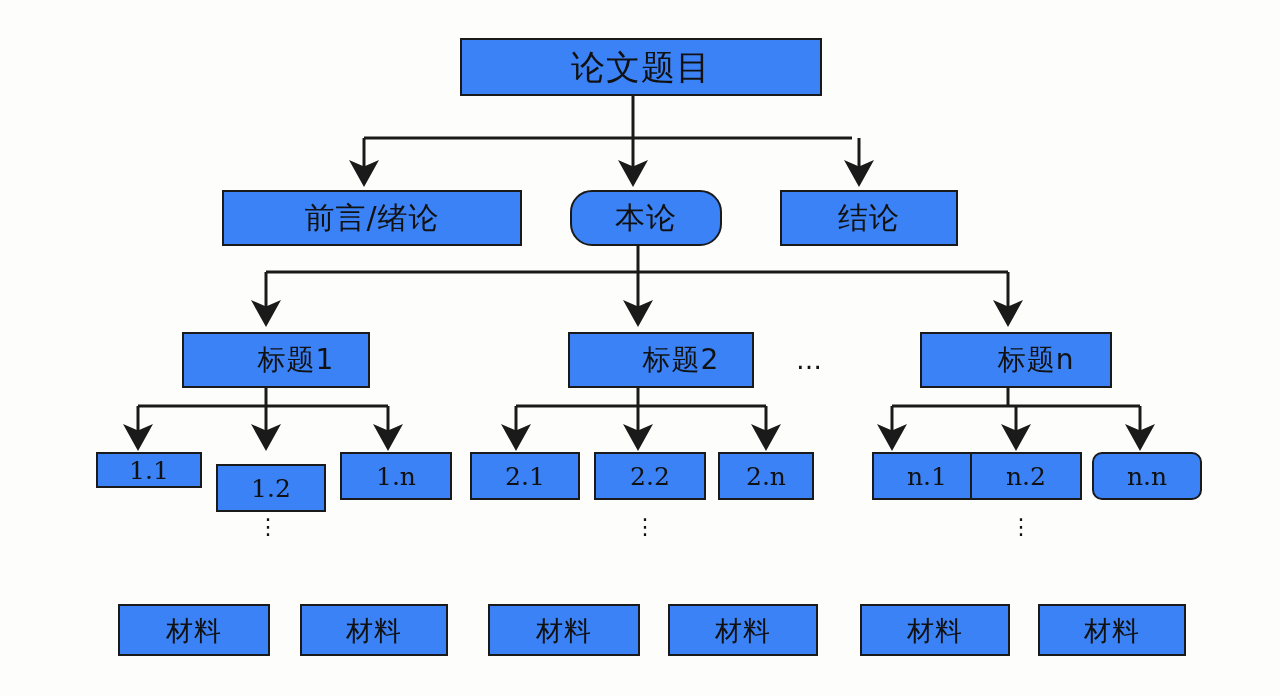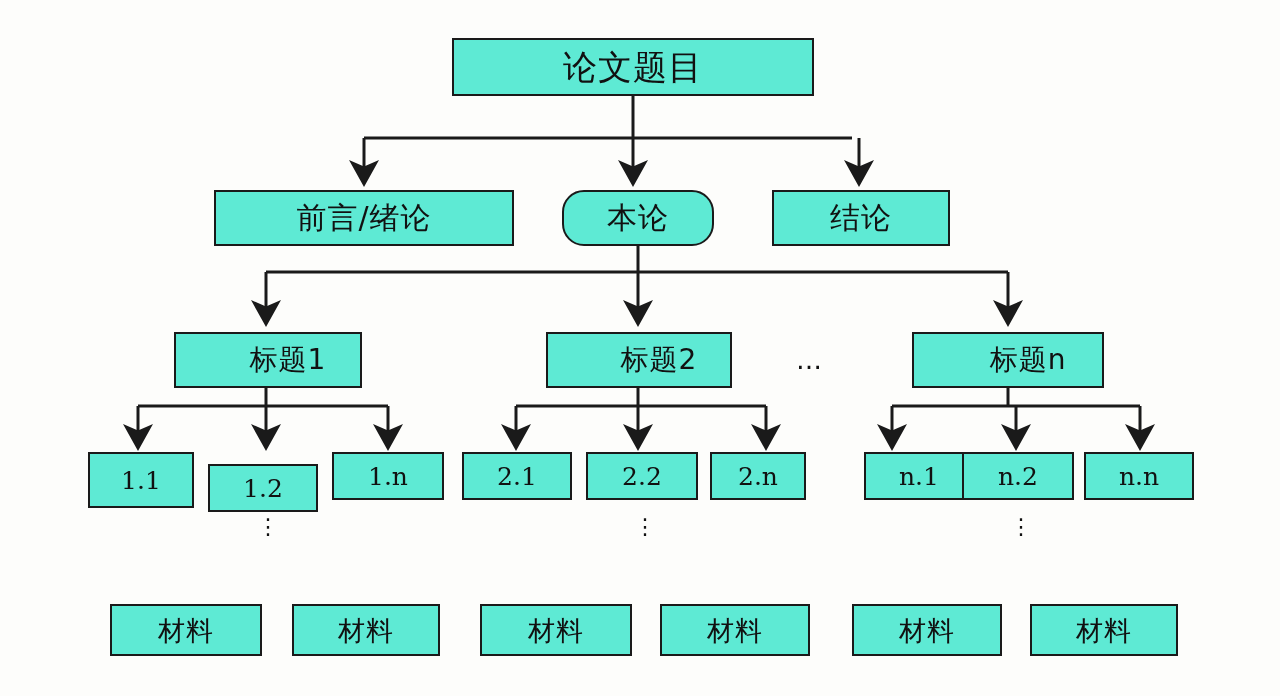--- a/index.html
+++ b/index.html
@@ -20,28 +20,29 @@
     left: 0;
     top: 0;
     width: 1280px;
     height: 696px;
     pointer-events: none;
   }
   .node {
     position: absolute;
     box-sizing: border-box;
     border: 2px solid #1a1a1a;
-    background: #5eead4;
+    background: #3b82f6;
     display: flex;
     align-items: center;
     justify-content: center;
     color: #111111;
     line-height: 1;
     white-space: nowrap;
     letter-spacing: 1px;
+    margin-left: 8px;
   }
   .title-node {
     font-size: 34px;
     border-width: 2px;
   }
   .level2-node {
     font-size: 30px;
   }
   .level3-node {
     font-size: 28px;
@@ -119,34 +120,34 @@
     </g>
   </svg>
 
   <div class="node title-node" style="left:452px;top:38px;width:362px;height:58px;">论文题目</div>
 
   <div class="node level2-node" style="left:214px;top:190px;width:300px;height:56px;">前言/绪论</div>
   <div class="node level2-node" style="left:562px;top:190px;width:152px;height:56px;border-radius:22px;">本论</div>
   <div class="node level2-node" style="left:772px;top:190px;width:178px;height:56px;">结论</div>
 
   <div class="node level3-node" style="left:174px;top:332px;width:188px;height:56px;">标题1</div>
-  <div class="node level3-node" style="left:546px;top:332px;width:186px;height:56px;">标题2</div>
+  <div class="node level3-node" style="left:560px;top:332px;width:186px;height:56px;">标题2</div>
   <div class="node level3-node" style="left:912px;top:332px;width:192px;height:56px;">标题n</div>
 
   <div class="ellipsis-h" style="left:796px;top:345px;">…</div>
 
-  <div class="node leaf-node" style="left:88px;top:452px;width:106px;height:56px;">1.1</div>
+  <div class="node leaf-node" style="left:88px;top:452px;width:106px;height:36px;">1.1</div>
   <div class="node leaf-node" style="left:208px;top:464px;width:110px;height:48px;">1.2</div>
   <div class="node leaf-node" style="left:332px;top:452px;width:112px;height:48px;">1.n</div>
   <div class="node leaf-node" style="left:462px;top:452px;width:110px;height:48px;">2.1</div>
   <div class="node leaf-node" style="left:586px;top:452px;width:112px;height:48px;">2.2</div>
   <div class="node leaf-node" style="left:710px;top:452px;width:96px;height:48px;">2.n</div>
   <div class="node leaf-node" style="left:864px;top:452px;width:110px;height:48px;">n.1</div>
   <div class="node leaf-node" style="left:962px;top:452px;width:112px;height:48px;">n.2</div>
-  <div class="node leaf-node" style="left:1084px;top:452px;width:110px;height:48px;">n.n</div>
+  <div class="node leaf-node" style="left:1084px;top:452px;width:110px;height:48px;border-radius:10px;">n.n</div>
 
   <div class="ellipsis-v" style="left:257px;top:520px;">⋮</div>
   <div class="ellipsis-v" style="left:634px;top:520px;">⋮</div>
   <div class="ellipsis-v" style="left:1010px;top:520px;">⋮</div>
 
   <div class="node material-node" style="left:110px;top:604px;width:152px;height:52px;">材料</div>
   <div class="node material-node" style="left:292px;top:604px;width:148px;height:52px;">材料</div>
   <div class="node material-node" style="left:480px;top:604px;width:152px;height:52px;">材料</div>
   <div class="node material-node" style="left:660px;top:604px;width:150px;height:52px;">材料</div>
   <div class="node material-node" style="left:852px;top:604px;width:150px;height:52px;">材料</div>

